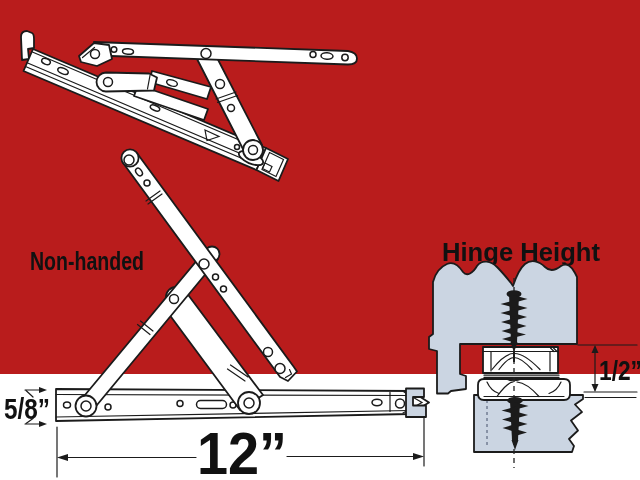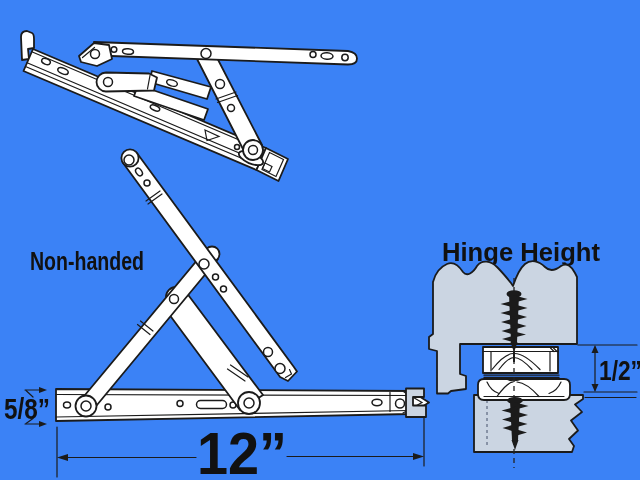--- a/index.html
+++ b/index.html
@@ -1,17 +1,17 @@
 <!DOCTYPE html>
 <html><head>
 <meta charset="utf-8">
 <style>
   html,body { margin:0; padding:0; }
   body { background:#ffffff; width:640px; height:480px; overflow:hidden; }
-  .stage { position:relative; width:640px; height:480px; background:#3b82f6; }
+  .stage { position:relative; width:640px; height:374px; background:#b91c1c; }
   svg { display:block; }
   .line  { fill:#ffffff; stroke:#1b1b1b; stroke-width:1.8; stroke-linejoin:round; stroke-linecap:round; }
   .thin  { fill:none; stroke:#1b1b1b; stroke-width:1.2; stroke-linecap:round; }
   .hole  { fill:#ffffff; stroke:#1b1b1b; stroke-width:1.5; }
   .solid { fill:#1b1b1b; stroke:none; }
   .blue  { stroke:#1b1b1b; stroke-width:1.8; stroke-linejoin:round; }
   .dash  { fill:none; stroke:#222222; stroke-width:1.3; stroke-dasharray:5 4; }
   .dash2 { fill:none; stroke:#44506a; stroke-width:1; stroke-dasharray:3 3; }
   text   { font-family:"Liberation Sans","DejaVu Sans",sans-serif; font-weight:bold; fill:#111111; }
 </style>

